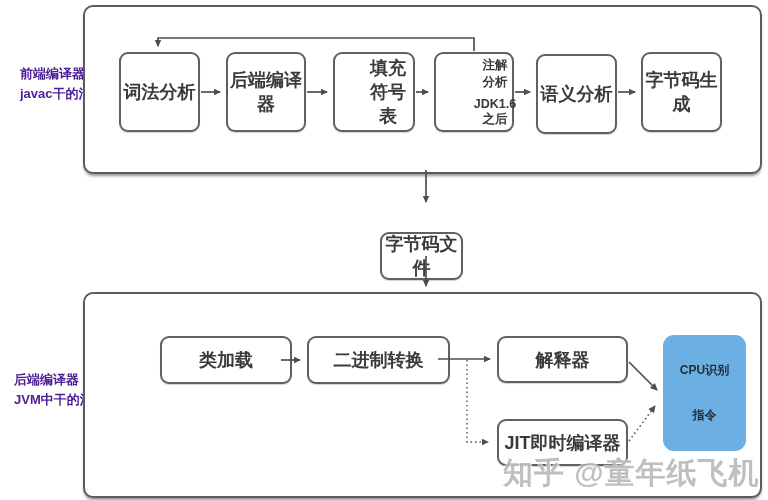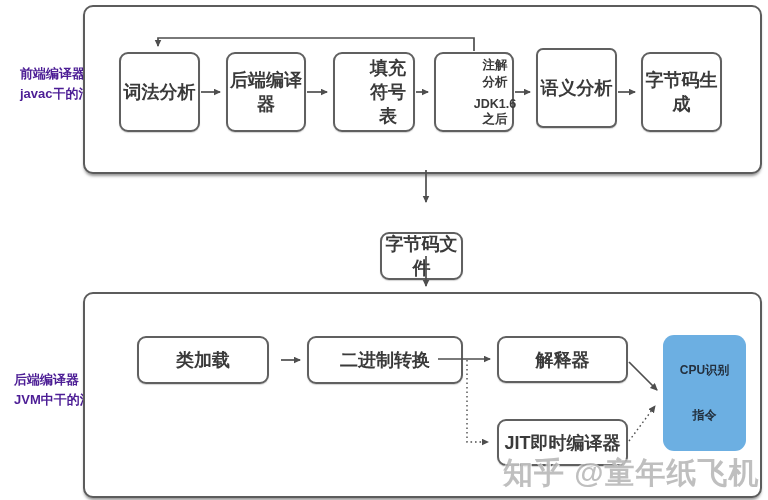--- a/index.html
+++ b/index.html
@@ -99,42 +99,42 @@
   <div class="node" style="left:226px; top:52px; width:80px; height:80px;">
     <span>后端编译器</span>
   </div>
   <div class="node" style="left:333px; top:52px; width:82px; height:80px;padding-left:28px;">
     <span>填充符号表</span>
   </div>
   <div class="node small-text" style="left:434px; top:52px; width:80px; height:80px;">
     <span>注解分析</span>
     <span class="line2">JDK1.6之后</span>
   </div>
-  <div class="node" style="left:536px; top:48px; width:81px; height:80px;border-radius:7px;">
+  <div class="node" style="left:536px; top:54px; width:81px; height:80px;">
     <span>语义分析</span>
   </div>
   <div class="node" style="left:641px; top:52px; width:81px; height:80px;">
     <span>字节码生成</span>
   </div>
 
   <div class="node" style="left:380px; top:208px; width:83px; height:48px;margin-top:24px;">
     <span>字节码文件</span>
   </div>
 
   <div class="side-label" style="left:14px; top:370px;">
     <div>后端编译器</div>
     <div>JVM中干的活</div>
   </div>
 
   <div class="container-frame" style="left:83px; top:292px; width:675px; height:202px;"></div>
 
-  <div class="node" style="left:137px; top:336px; width:132px; height:48px;">
+  <div class="node" style="left:160px; top:336px; width:132px; height:48px;">
     <span>类加载</span>
   </div>
-  <div class="node" style="left:307px; top:336px; width:156px; height:48px;">
+  <div class="node" style="left:307px; top:336px; width:143px; height:48px;">
     <span>二进制转换</span>
   </div>
   <div class="node" style="left:497px; top:336px; width:131px; height:47px;">
     <span>解释器</span>
   </div>
   <div class="node" style="left:497px; top:419px; width:131px; height:47px;">
     <span>JIT即时编译器</span>
   </div>
   <div class="cpu-node" style="left:663px; top:335px; width:83px; height:116px;">
     <span>CPU识别</span>

